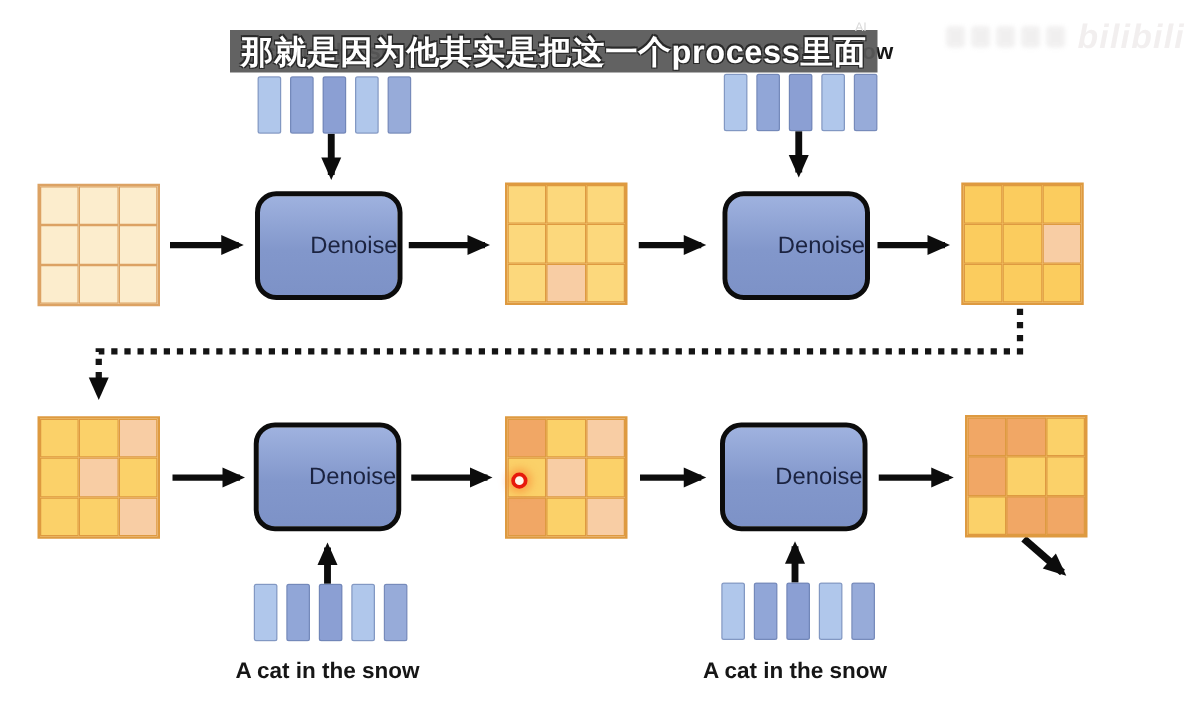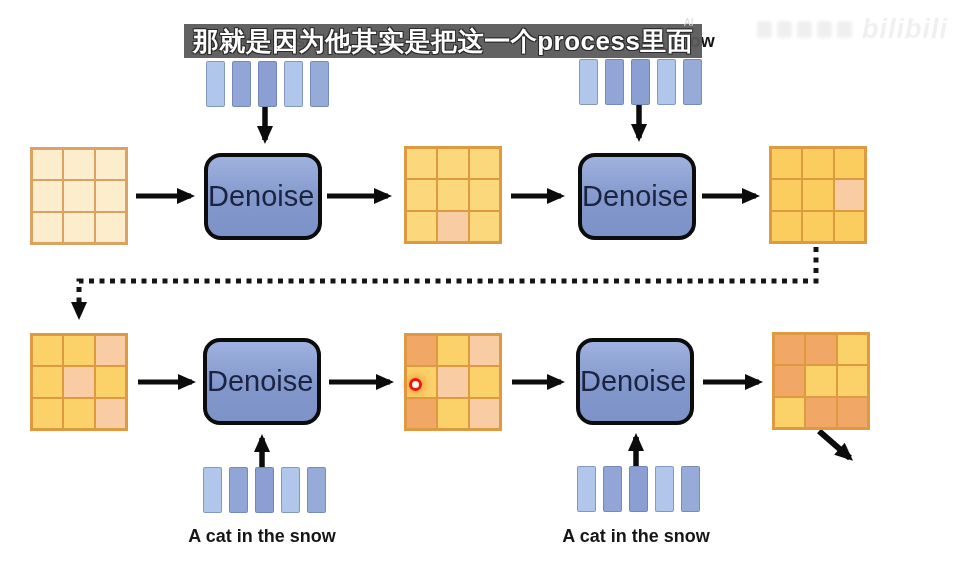--- a/index.html
+++ b/index.html
@@ -13,22 +13,22 @@
   .grid { position:absolute; width:98px; height:98px; display:grid;
           grid-template-columns:repeat(3,1fr); grid-template-rows:repeat(3,1fr);
           border:2px solid var(--gb); z-index:2; }
   .grid .cell { border:1px solid var(--gb); }
   .grid.light { --gb:#dca263; }
   .grid.dark  { --gb:#de9a40; }
 
   
   .denoise { position:absolute; width:118px; height:87px; border:4px solid #0c0c0c; border-radius:17px;
              background:linear-gradient(180deg,#9fb2df 0%,#8297cb 55%,#7d92c7 100%);
-             display:flex; align-items:center; justify-content:flex-start;
-             font-size:29px; color:#1b2340; z-index:2; }
+             display:flex; align-items:center; justify-content:flex-end;
+             font-size:19px; color:#1b2340; z-index:2; }
   .decoder { position:absolute; left:764px; top:461px; width:180px; height:104px;
              border:5px solid #0c0c0c; border-radius:26px; background:#e8f0de;
              display:flex; align-items:center; justify-content:center;
              font-size:29px; color:#15181f; z-index:2; }
 
   
   .bars { position:absolute; display:flex; gap:7px; z-index:2; }
   .bars .bar { width:19px; height:46px; border-radius:2px; border:1px solid rgba(92,113,163,.55); }
 
   

